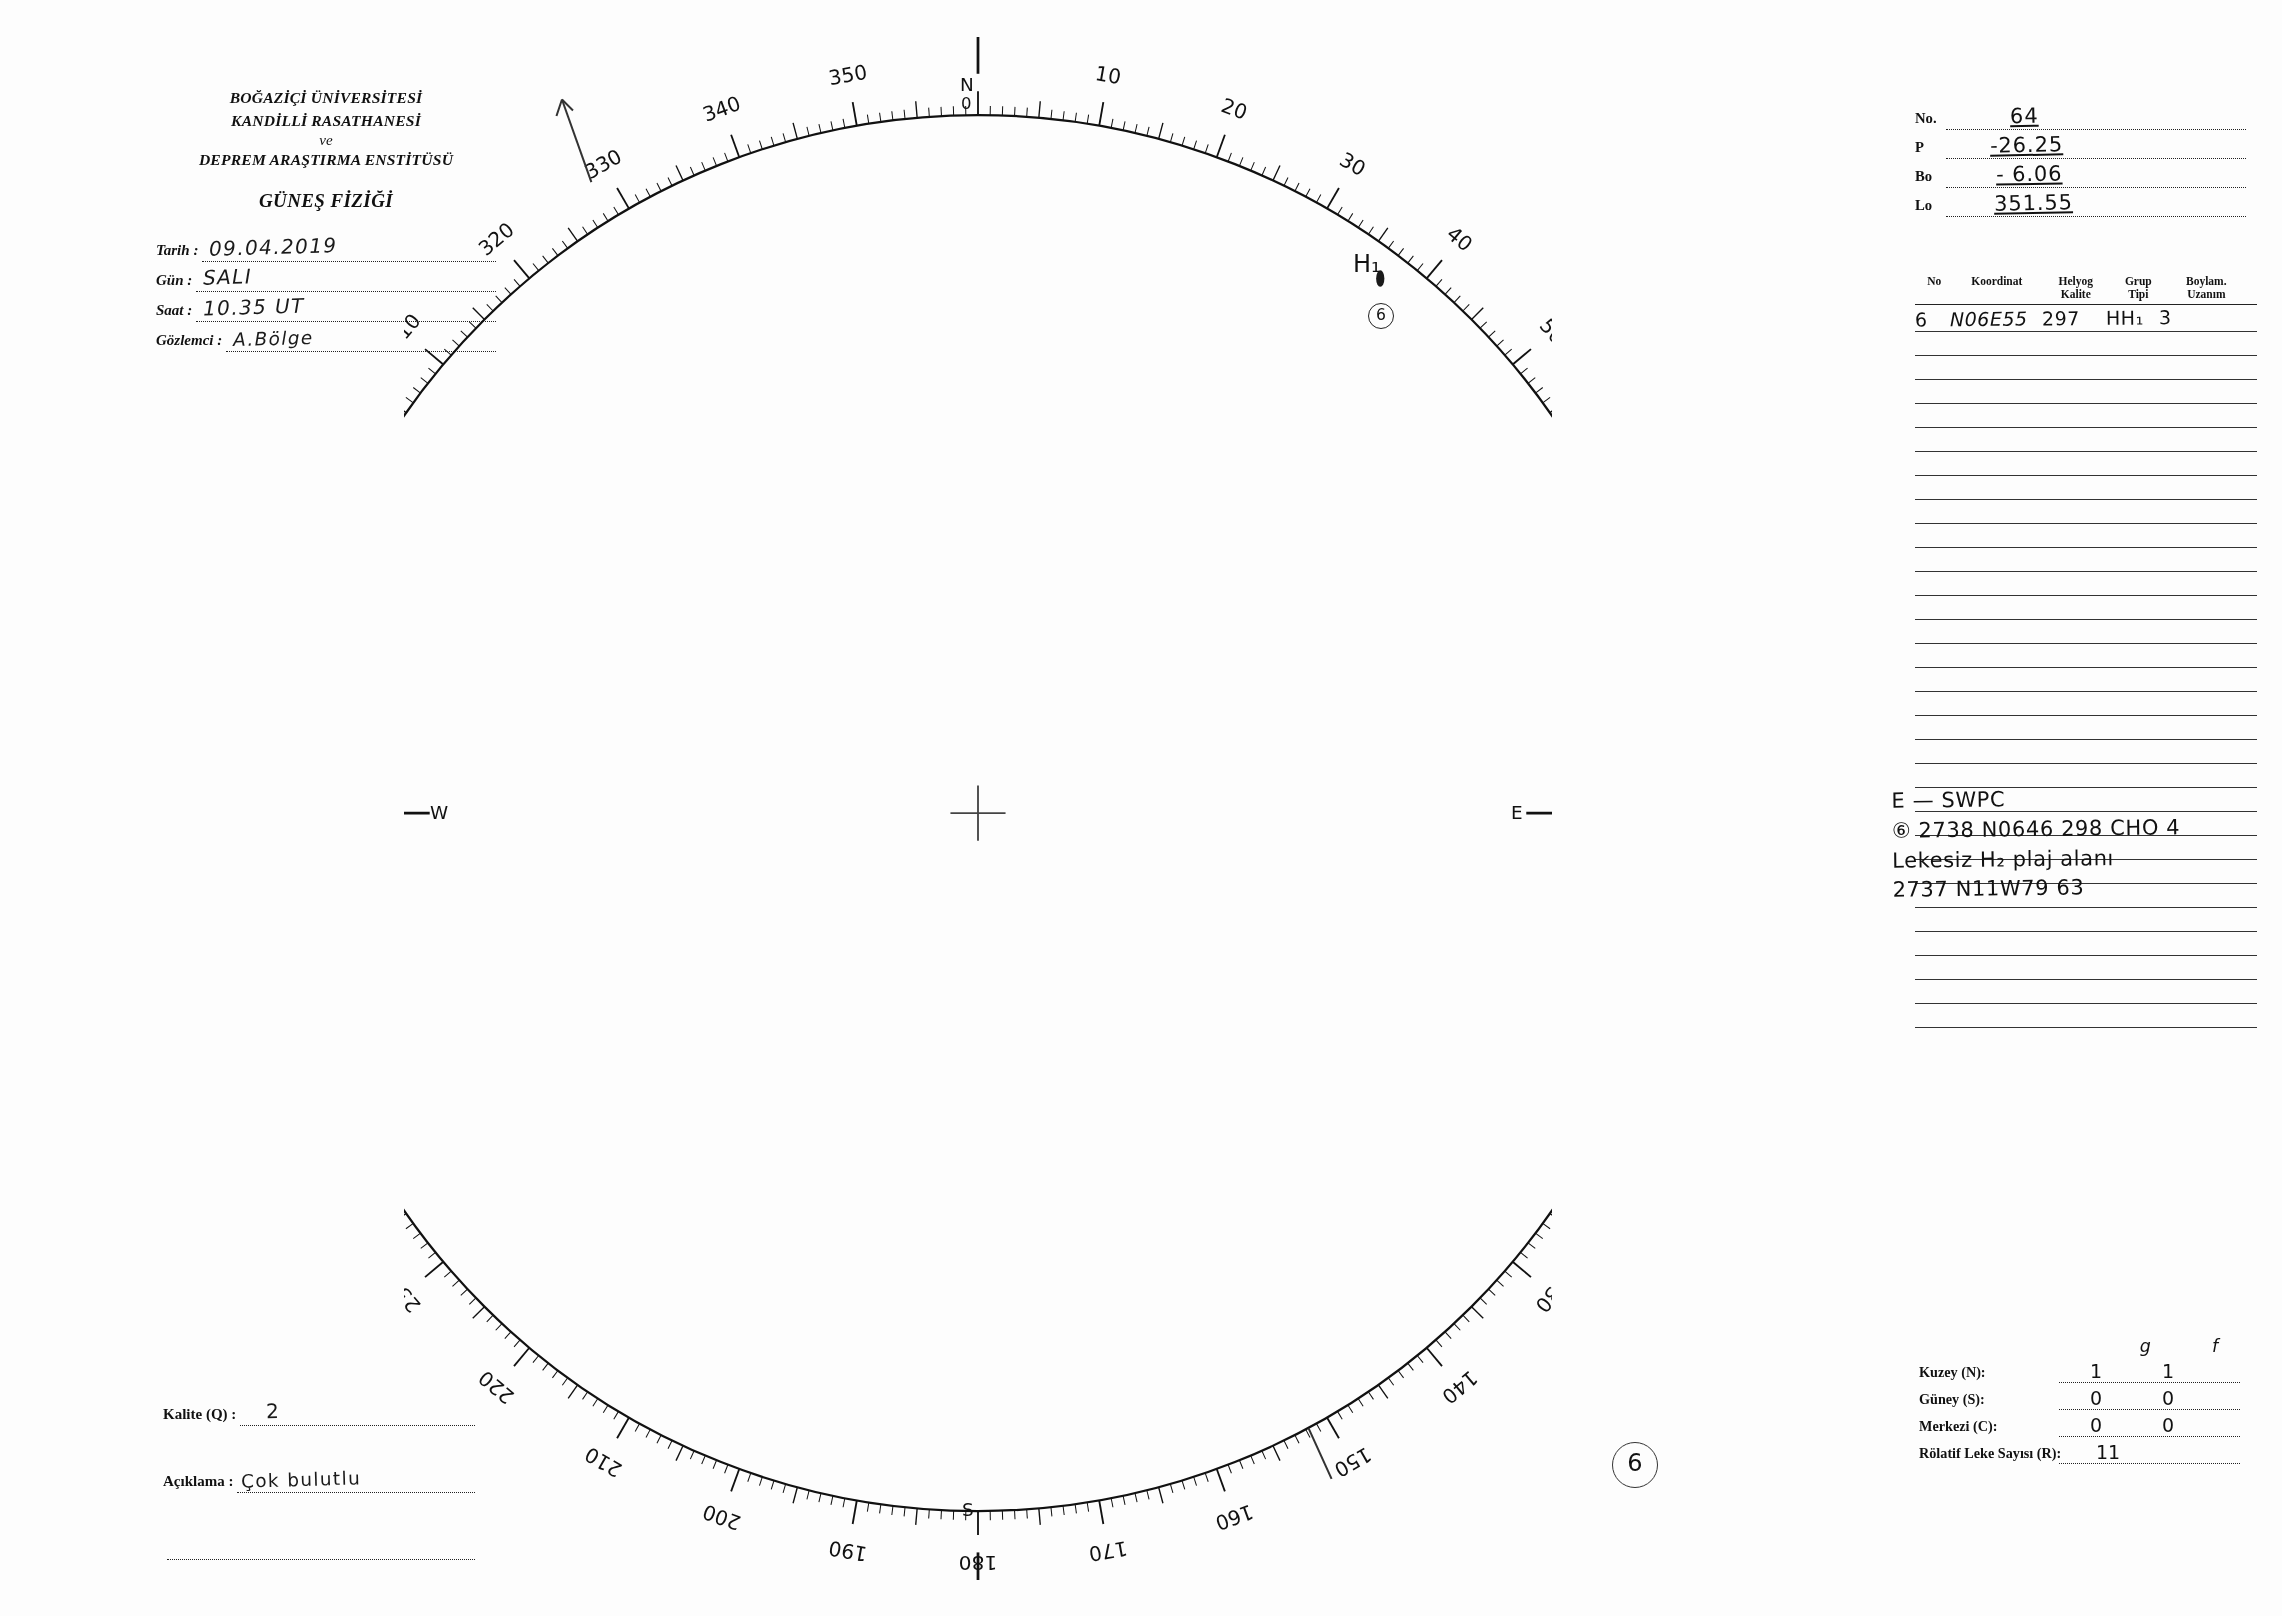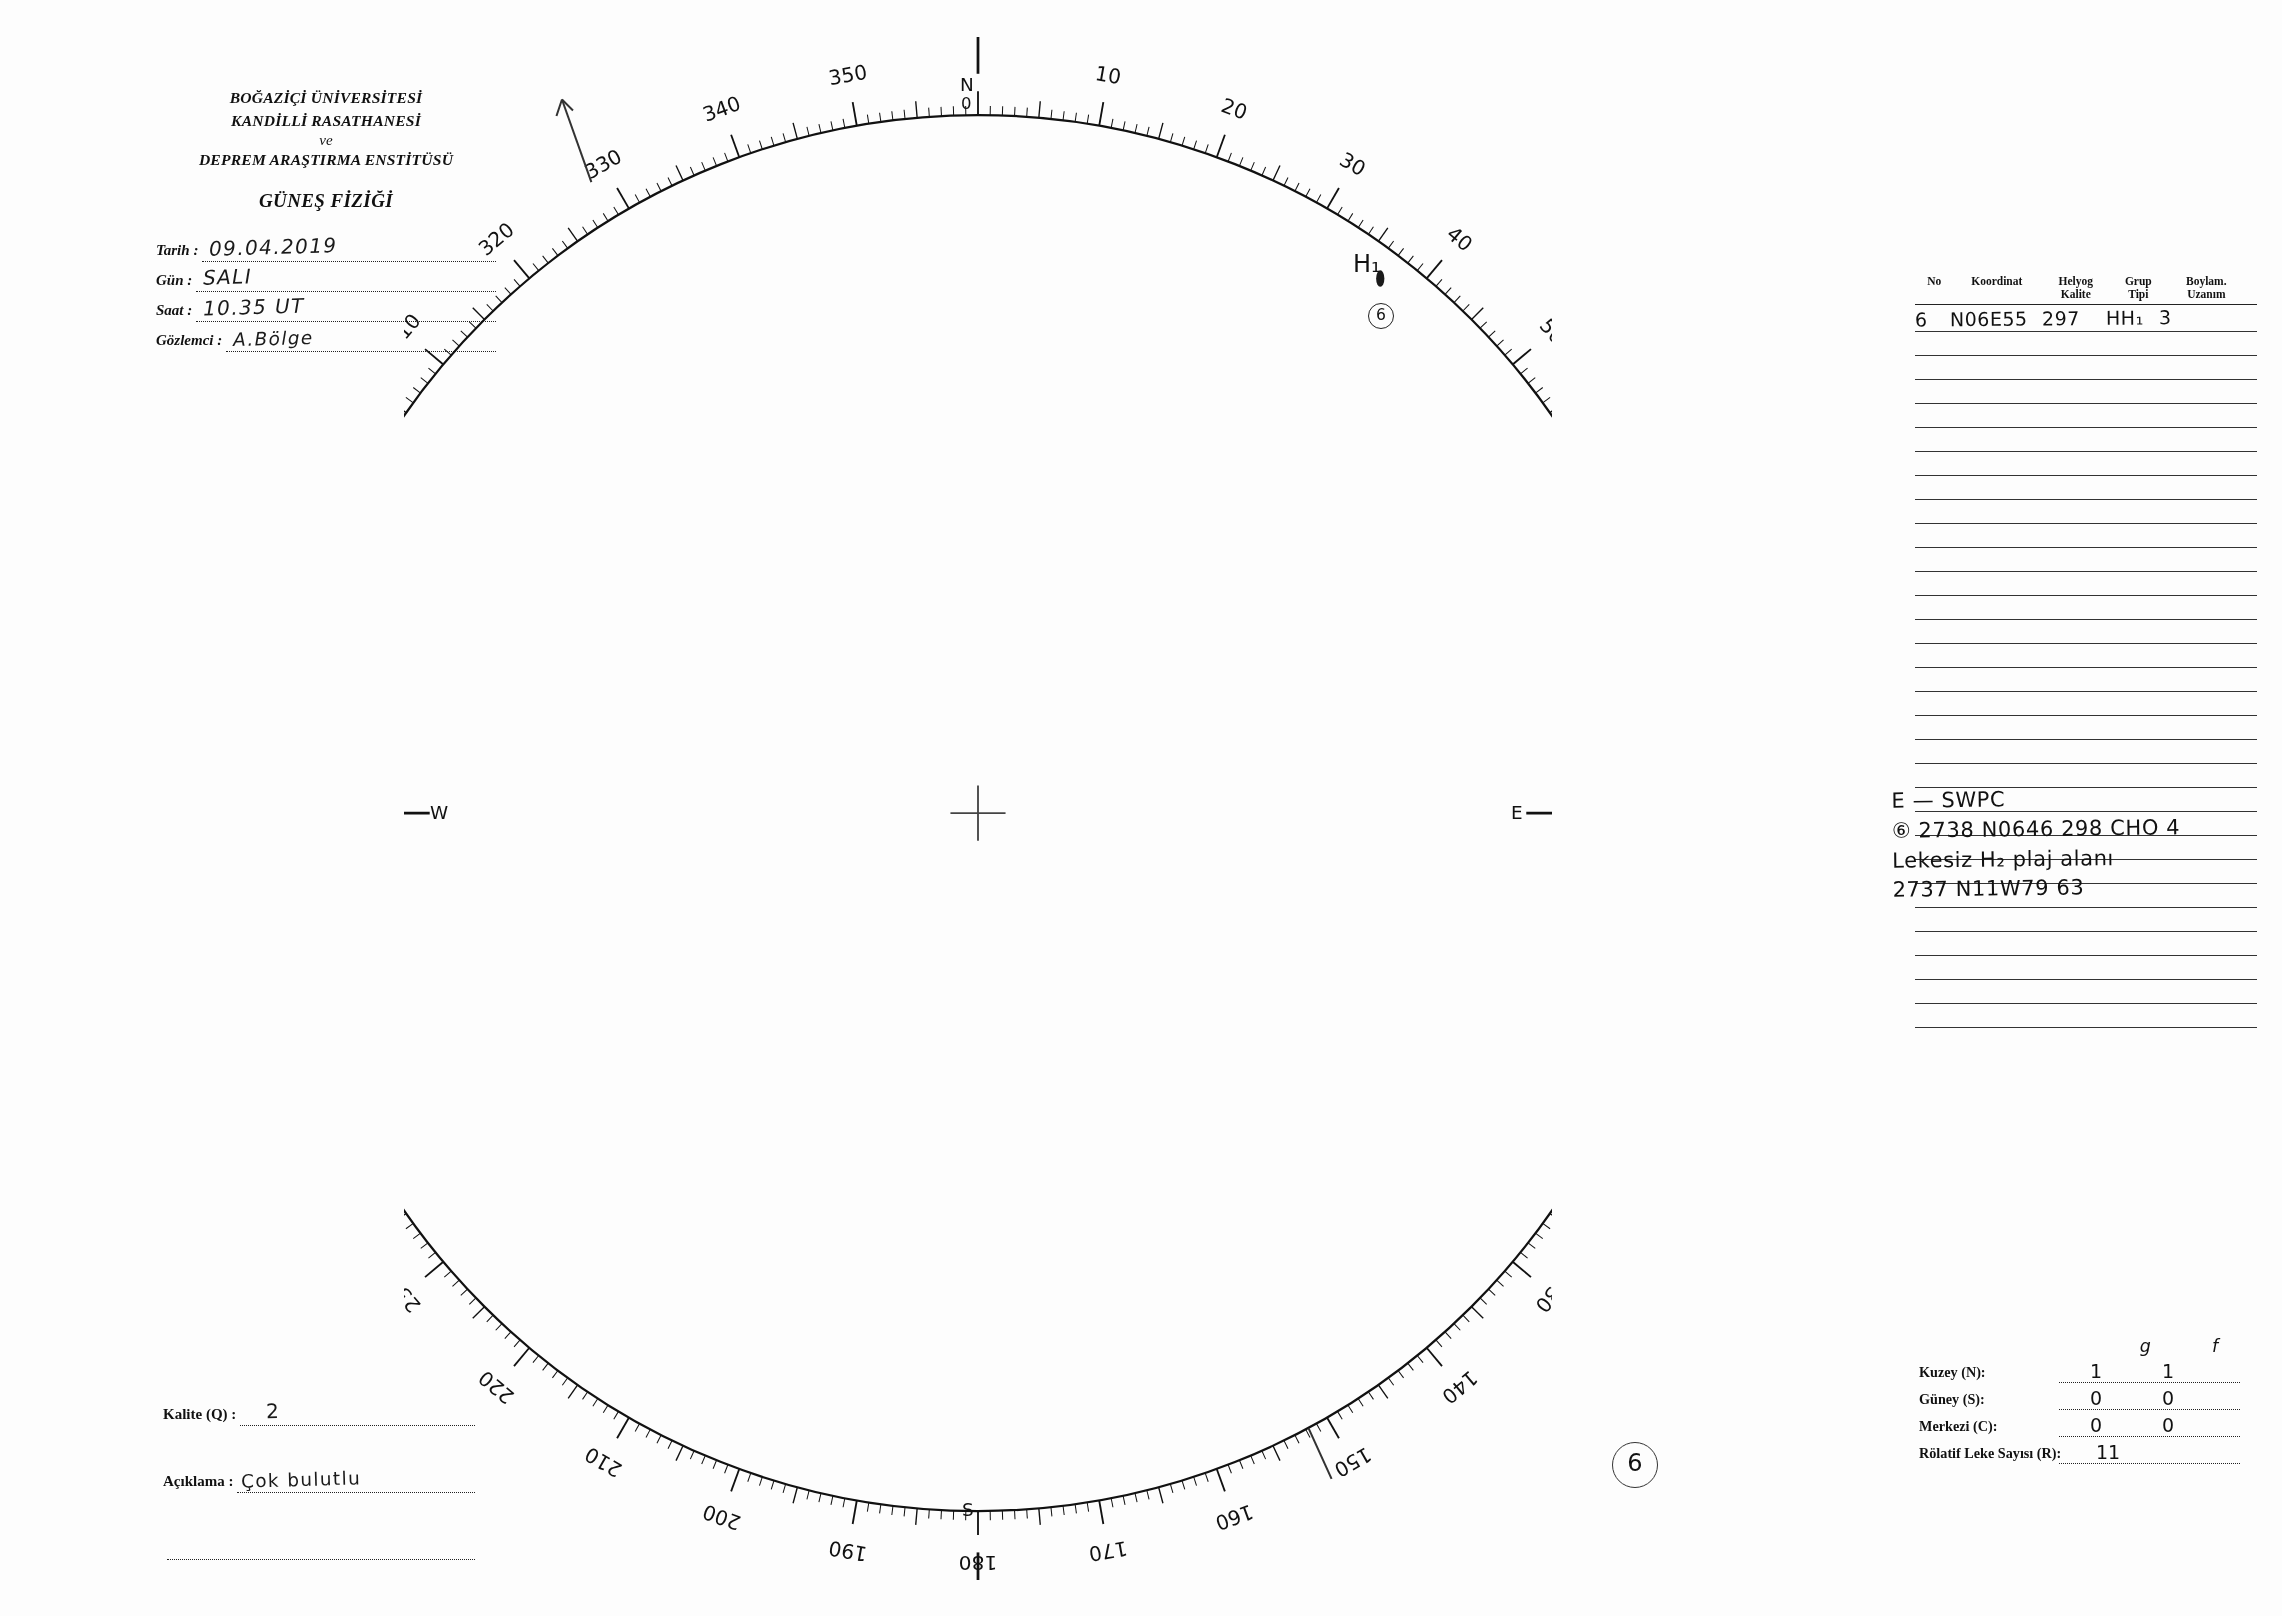--- a/index.html
+++ b/index.html
@@ -171,21 +171,21 @@
     left: 0;
     width: 100%;
     font-family: "DejaVu Sans", sans-serif;
     font-size: 19px;
     letter-spacing: 0.5px;
     white-space: nowrap;
     transform: rotate(-.5deg);
   }
   .gt-row .hw span { display: inline-block; }
   .hw .s-no   { width: 35px; }
-  .hw .s-koor { width: 92px; }
+  .hw .s-koor { width: 92px; font-style: italic; }
   .hw .s-hely { width: 64px; }
   .hw .s-grup { width: 53px; }
   .hw .s-boy  { width: 55px; }
 
   
   .notes {
     position: absolute;
     left: 1892px;
     top: 785px;
     font-family: "DejaVu Sans", sans-serif;
@@ -759,20 +759,46 @@
     <div class="spot-label" style="left:558px;top:1462px;font-size:18.4px;">S</div>
     <div class="spot-label" style="left:26px;top:765px;font-size:18.4px;">W</div>
     <div class="spot-label" style="left:1107px;top:765px;font-size:18.4px;">E</div>
 
     <div class="spot-label" style="left:949px;top:213px;font-size:24px;">H₁</div>
     <div class="spot-label" style="left:964px;top:266px;">
       <span class="circled">6</span>
     </div>
   </div>
 
+  <div class="right-panel">
+    <div class="rp-row">
+      <div class="rp-label">No.</div>
+      <div class="rp-dot">
+        <span class="rp-hand u">64</span>
+      </div>
+    </div>
+    <div class="rp-row">
+      <div class="rp-label">P</div>
+      <div class="rp-dot">
+        <span class="rp-hand u" style="left:44px;">-26.25</span>
+      </div>
+    </div>
+    <div class="rp-row">
+      <div class="rp-label">Bo</div>
+      <div class="rp-dot">
+        <span class="rp-hand u" style="left:50px;">- 6.06</span>
+      </div>
+    </div>
+    <div class="rp-row">
+      <div class="rp-label">Lo</div>
+      <div class="rp-dot">
+        <span class="rp-hand u" style="left:48px;">351.55</span>
+      </div>
+    </div>
+  </div>
 
   <div class="grp-table">
     <div class="gt-head">
       <div class="c-no">No</div>
       <div class="c-koor">Koordinat</div>
       <div class="c-hely">
         <div>Helyog</div>
         <div>Kalite</div>
       </div>
       <div class="c-grup">

